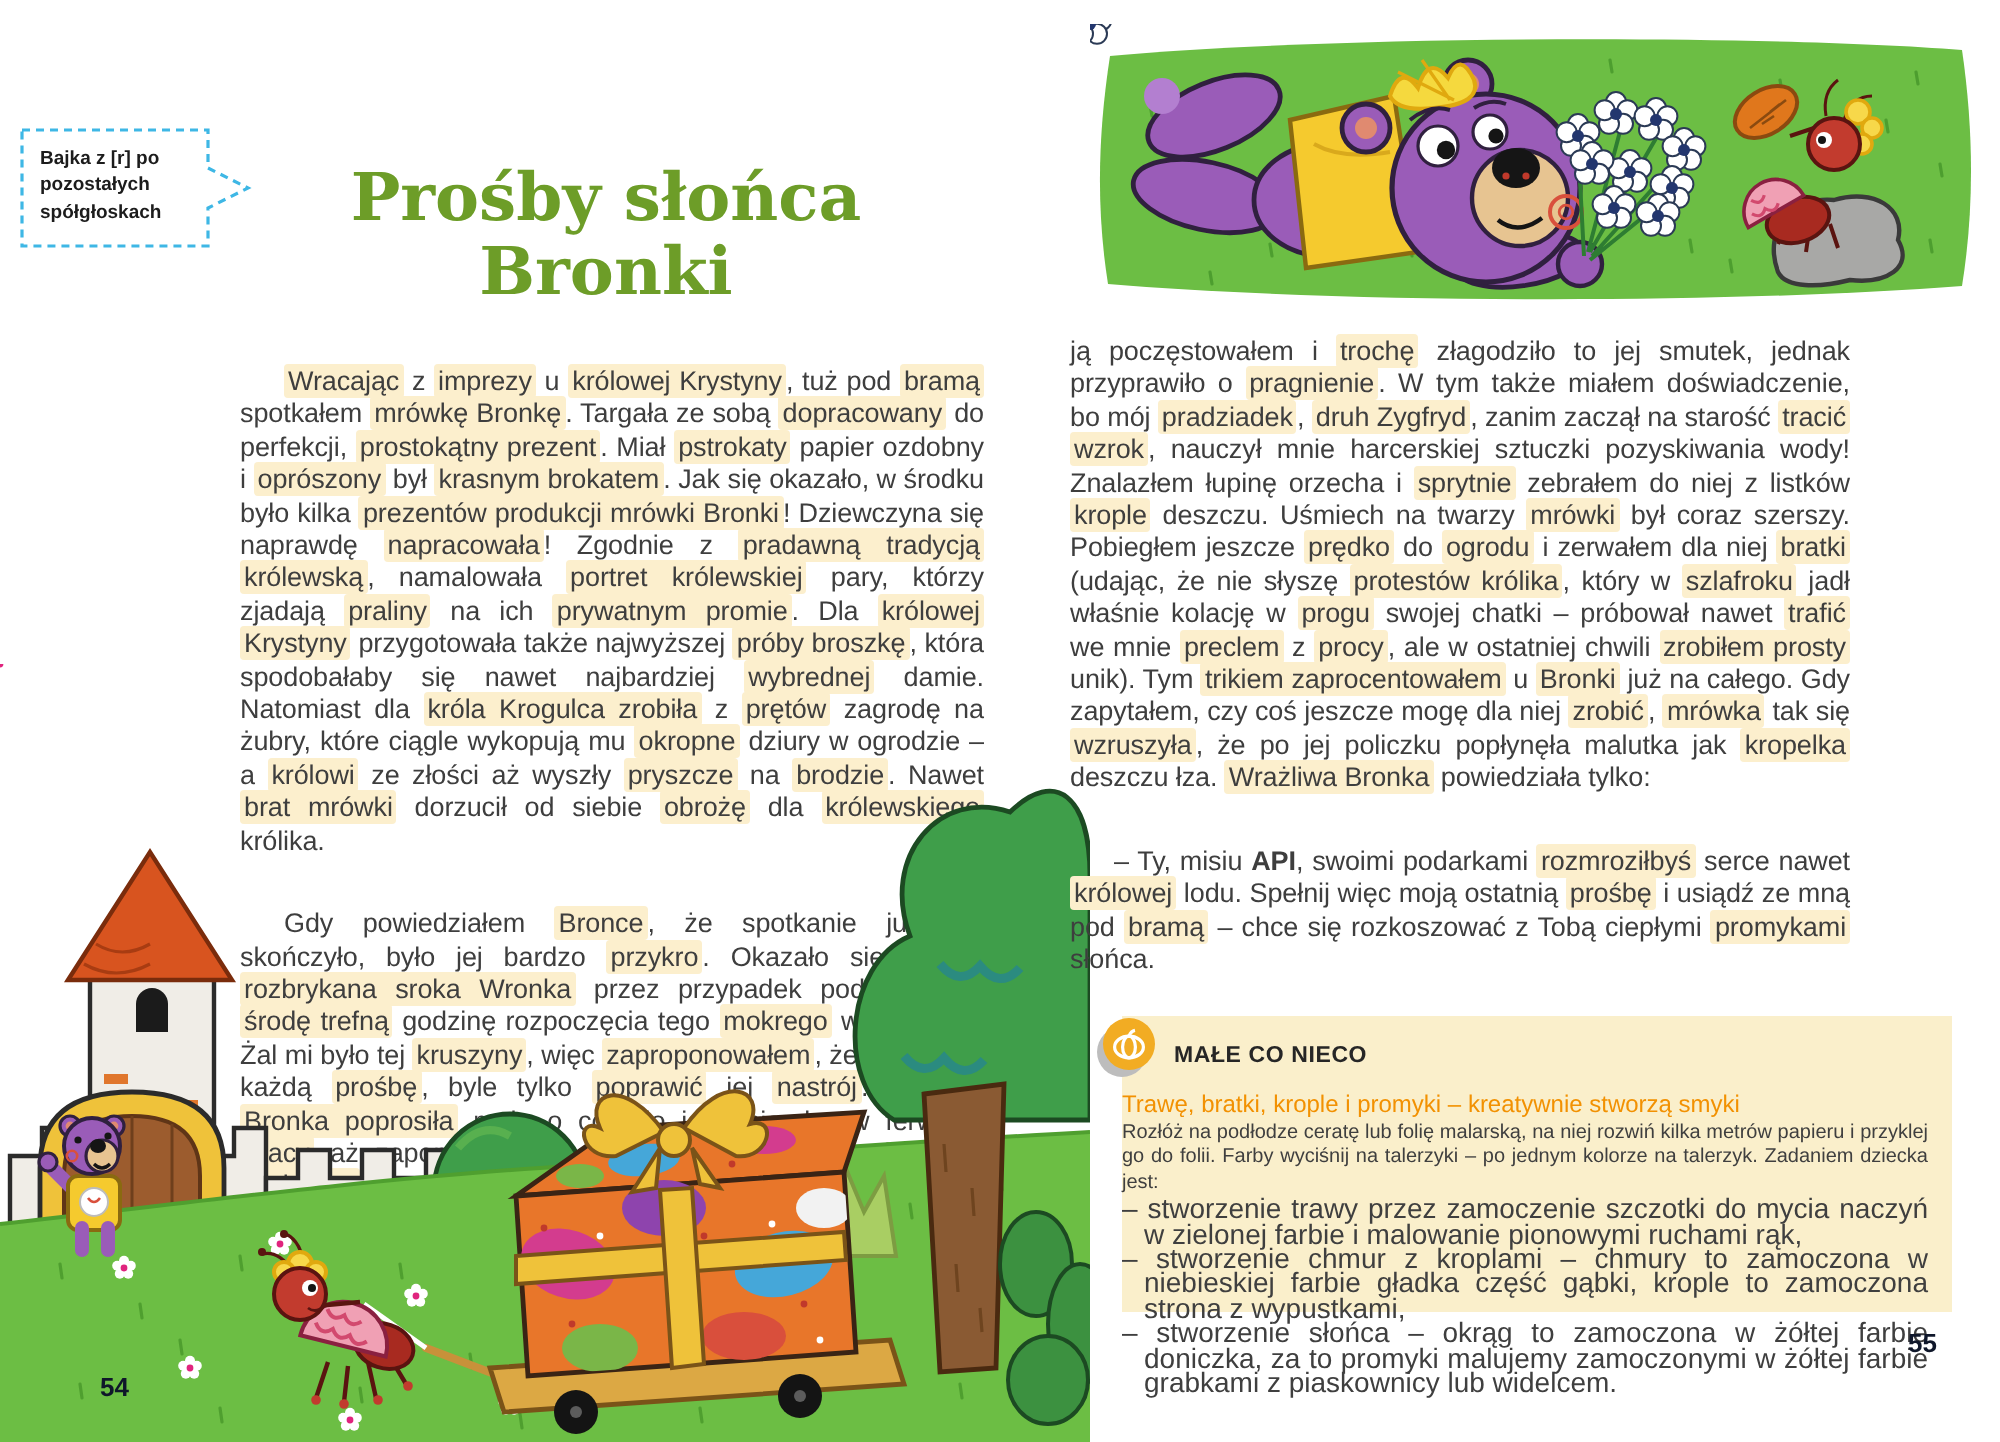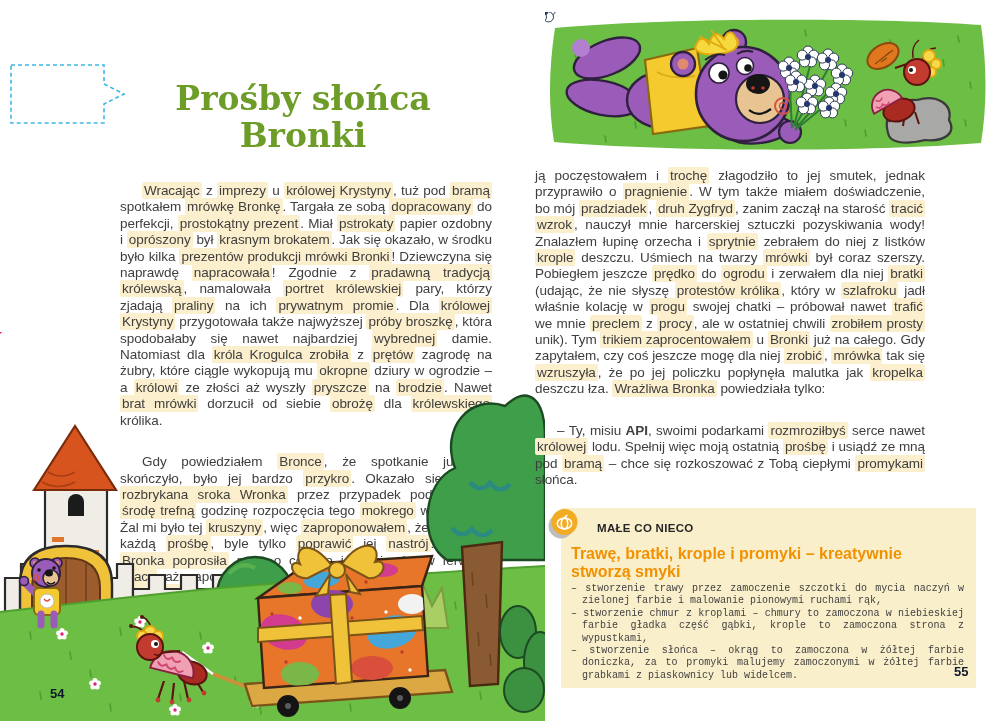--- a/index.html
+++ b/index.html
@@ -24,40 +24,41 @@
       -webkit-box-decoration-break:clone;box-decoration-break:clone;}
   .bb{font-weight:bold;}
   
   .illu-top{left:545px;top:12px;width:445px;height:143px;}
   .illu-bottom{left:0px;top:332px;width:545px;height:389px;}
   
   .pnum{font-size:13px;font-weight:bold;color:#0f172a;}
   .pnum-left{left:50px;top:686px;}
   .pnum-right{left:944px;top:664px;margin-left:10px;}
   
-  .activity-box{left:561px;top:508px;width:415px;height:180px;background:#faefcb;
-                box-sizing:border-box;padding:13px 12px 0 10px;}
+  .activity-box{left:561px;top:508px;width:415px;height:148px;background:#faefcb;
+                box-sizing:border-box;padding:13px 12px 0 0;}
   .box-icon{position:absolute;left:-14px;top:-1px;width:34px;height:34px;}
   .box-title{display:block;margin:1px 0 0 26px;font-size:11.5px;font-weight:bold;
              color:#262626;letter-spacing:0.3px;}
-  .box-subtitle{margin:11px 0 2px 0;font-size:16px;font-weight:bold;color:#f29102;}
+  .box-subtitle{margin:11px 0 2px 0;font-size:12px;font-weight:normal;color:#f29102;}
   .box-intro{margin:0;font-size:10px;line-height:12.4px;text-align:justify;color:#3f3f3f;}
   .box-list{margin:0;padding:0;list-style:none;}
-  .box-list li{font-size:10px;line-height:12.4px;text-align:justify;color:#3f3f3f;
-               padding-left:11px;text-indent:-11px;font-family:Liberation Mono, monospace;}
+  .box-list li{font-size:14px;line-height:12.4px;text-align:justify;color:#3f3f3f;
+               padding-left:11px;text-indent:-11px;}
 </style>
 </head>
 <body>
 
 <section>
 
   <div class="abs tab">
     <svg width="120" height="64" viewBox="0 0 120 64">
       <path d="M3,3 L96,3 L96,22 L116,32 L96,42 L96,61 L3,61 Z" fill="#ffffff" stroke="#3eb7e5" stroke-width="1.6" stroke-dasharray="4 3"></path>
     </svg>
+    <div class="tab-label">Bajka z [r] po pozostałych spółgłoskach</div>
   </div>
 
   <h1 class="abs page-title">Prośby słońca Bronki</h1>
 
   <div class="abs copy text-left">
     <p class="indent"><span class="hl">Wracając</span><span> z </span><span class="hl">imprezy</span><span> u </span><span class="hl">królowej Krystyny</span><span>, tuż pod </span><span class="hl">bramą</span><span> spotkałem </span><span class="hl">mrówkę Bronkę</span><span>. Targała ze sobą </span><span class="hl">dopracowany</span><span> do perfekcji, </span><span class="hl">prostokątny prezent</span><span>. Miał </span><span class="hl">pstrokaty</span><span> papier ozdobny i </span><span class="hl">oprószony</span><span> był </span><span class="hl">krasnym brokatem</span><span>. Jak się okazało, w środku było kilka </span><span class="hl">prezentów produkcji mrówki Bronki</span><span>! Dziewczyna się naprawdę </span><span class="hl">napracowała</span><span>! Zgodnie z </span><span class="hl">pradawną tradycją królewską</span><span>, namalowała </span><span class="hl">portret królewskiej</span><span> pary, którzy zjadają </span><span class="hl">praliny</span><span> na ich </span><span class="hl">prywatnym promie</span><span>. Dla </span><span class="hl">królowej Krystyny</span><span> przygotowała także najwyższej </span><span class="hl">próby broszkę</span><span>, która spodobałaby się nawet najbardziej </span><span class="hl">wybrednej</span><span> damie. Natomiast dla </span><span class="hl">króla Krogulca zrobiła</span><span> z </span><span class="hl">prętów</span><span> zagrodę na żubry, które ciągle wykopują mu </span><span class="hl">okropne</span><span> dziury w ogrodzie – a </span><span class="hl">królowi</span><span> ze złości aż wyszły </span><span class="hl">pryszcze</span><span> na </span><span class="hl">brodzie</span><span>. Nawet </span><span class="hl">brat mrówki</span><span> dorzucił od siebie </span><span class="hl">obrożę</span><span> dla </span><span class="hl">królewskiego</span><span> królika.</span></p>
     <p class="indent"><span>Gdy powiedziałem </span><span class="hl">Bronce</span><span>, że spotkanie już się skończyło, było jej bardzo </span><span class="hl">przykro</span><span>. Okazało się, że to </span><span class="hl">rozbrykana sroka Wronka</span><span> przez przypadek podała jej w </span><span class="hl">środę trefną</span><span> godzinę rozpoczęcia tego </span><span class="hl">mokrego</span><span> wydarzenia. Żal mi było tej </span><span class="hl">kruszyny</span><span>, więc </span><span class="hl">zaproponowałem</span><span>, że spełnię jej każdą </span><span class="hl">prośbę</span><span>, byle tylko </span><span class="hl">poprawić</span><span> jej </span><span class="hl">nastrój</span><span>. </span><span class="hl">Drobna Bronka poprosiła</span><span> mnie o coś do jedzenia, bo w ferworze </span><span class="hl">pracy</span><span> aż zapomniała o posiłku. Nie było z tym żadnego </span><span class="hl">problemu</span><span> – u mnie zawsze łatwo o </span><span class="hl">prowiant</span><span>. </span><span class="hl">Zabrałem</span><span> ze sobą na </span><span class="hl">drogę grillowaną paprykę</span><span> i znalazłem przy </span><span class="hl">dróżce</span><span> kilka </span><span class="hl">prawdziwków</span><span>. Od razu</span></p>
   </div>
 
   <svg class="abs illu-bottom" viewBox="0 0 545 389">
@@ -375,20 +376,21 @@
         <circle cx="17.5" cy="15" r="13" fill="#f2ac23"></circle>
         <g fill="none" stroke="#ffffff" stroke-width="1.6">
           <ellipse cx="17.5" cy="16.5" rx="7.2" ry="5.4"></ellipse>
           <ellipse cx="17.5" cy="16.5" rx="3.2" ry="5.4"></ellipse>
           <path d="M17.5,11 q1,-2.4 3,-2.8"></path>
         </g>
       </svg>
     </span>
     <span class="box-title">MAŁE CO NIECO</span>
     <p class="box-subtitle">Trawę, bratki, krople i promyki – kreatywnie stworzą smyki</p>
+    <p class="box-intro">Rozłóż na podłodze ceratę lub folię malarską, na niej rozwiń kilka metrów papieru i przyklej go do folii. Farby wyciśnij na talerzyki – po jednym kolorze na talerzyk. Zadaniem dziecka jest:</p>
     <ul class="box-list">
       <li>– stworzenie trawy przez zamoczenie szczotki do mycia naczyń w zielonej farbie i malowanie pionowymi ruchami rąk,</li>
       <li>– stworzenie chmur z kroplami – chmury to zamoczona w niebieskiej farbie gładka część gąbki, krople to zamoczona strona z wypustkami,</li>
       <li>– stworzenie słońca – okrąg to zamoczona w żółtej farbie doniczka, za to promyki malujemy zamoczonymi w żółtej farbie grabkami z piaskownicy lub widelcem.</li>
     </ul>
   </aside>
 
   <div class="abs pnum pnum-right">55</div>
 </section>
 

